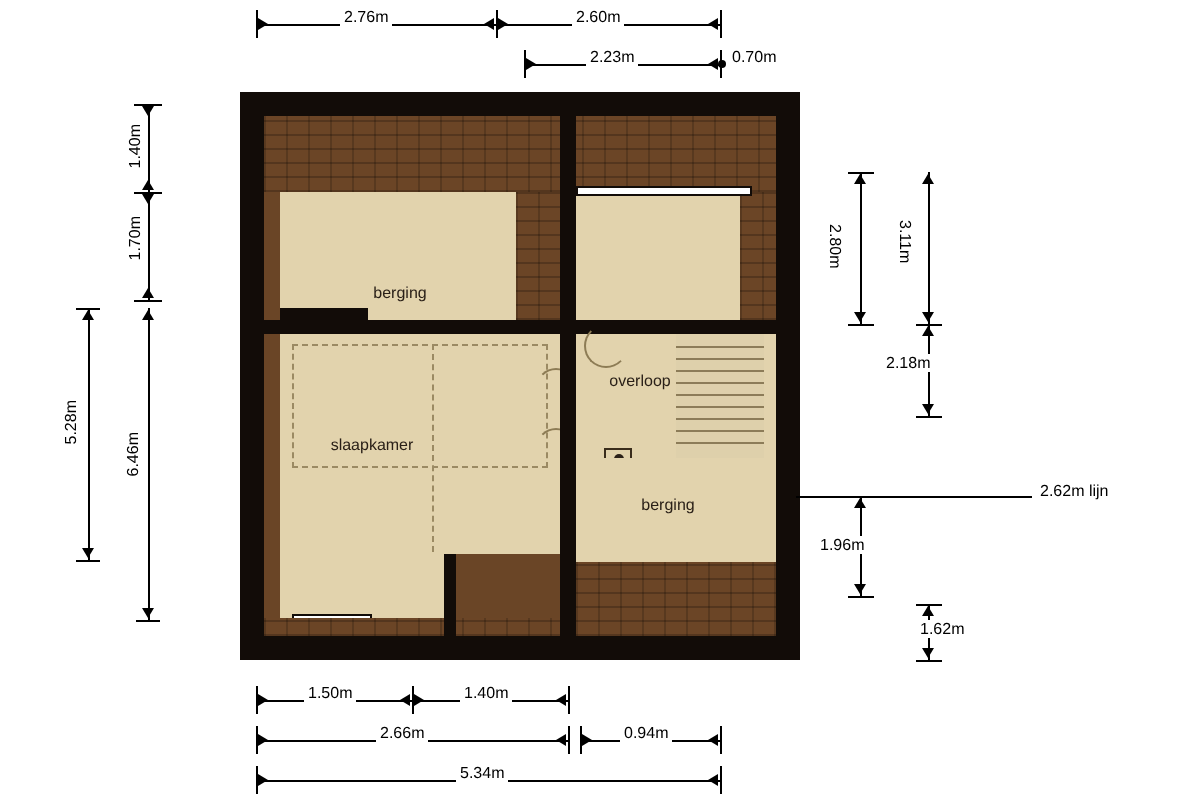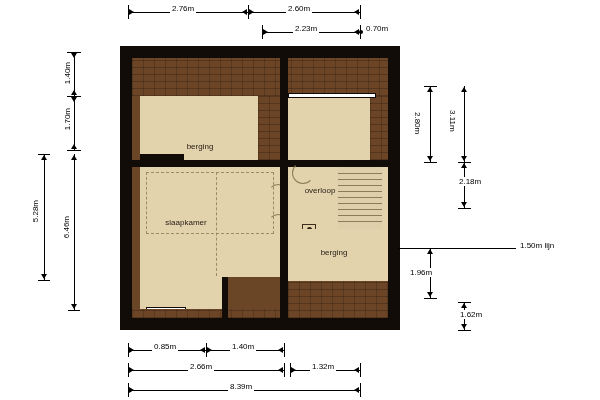--- a/index.html
+++ b/index.html
@@ -261,21 +261,21 @@
     <div class="tick-h" style="left:424px;top:162px;width:13px;"></div>
     <div class="arrow ar-u" style="left:427px;top:87px;"></div>
     <div class="arrow ar-d" style="left:427px;top:156px;"></div>
     <div class="dim-label-v" style="left:412px;top:112px;writing-mode:vertical-rl;">2.80m</div>
 
     <div class="dim-v" style="left:464px;top:162px;height:46px;"></div>
     <div class="tick-h" style="left:458px;top:162px;width:13px;"></div>
     <div class="tick-h" style="left:458px;top:208px;width:13px;"></div>
     <div class="arrow ar-u" style="left:461px;top:163px;"></div>
     <div class="arrow ar-d" style="left:461px;top:202px;"></div>
-    <div class="dim-label" style="left:441px;top:177px;margin-left:16px;">2.18m</div>
+    <div class="dim-label" style="left:441px;top:177px;">2.18m</div>
 
     <div class="dim-v" style="left:464px;top:86px;height:76px;"></div>
     <div class="arrow ar-u" style="left:461px;top:87px;"></div>
     <div class="arrow ar-d" style="left:461px;top:156px;"></div>
     <div class="dim-label-v" style="left:447px;top:110px;writing-mode:vertical-rl;">3.11m</div>
 
     <div class="dim-v" style="left:430px;top:248px;height:50px;"></div>
     <div class="tick-h" style="left:424px;top:248px;width:13px;"></div>
     <div class="tick-h" style="left:424px;top:298px;width:13px;"></div>
     <div class="arrow ar-u" style="left:427px;top:249px;"></div>
@@ -283,30 +283,30 @@
     <div class="dim-label" style="left:408px;top:268px;">1.96m</div>
 
     <div class="dim-v" style="left:464px;top:302px;height:28px;"></div>
     <div class="tick-h" style="left:458px;top:302px;width:13px;"></div>
     <div class="tick-h" style="left:458px;top:330px;width:13px;"></div>
     <div class="arrow ar-u" style="left:461px;top:303px;"></div>
     <div class="arrow ar-d" style="left:461px;top:324px;"></div>
     <div class="dim-label" style="left:458px;top:310px;">1.62m</div>
 
     <div class="dim-h" style="left:398px;top:248px;width:118px;"></div>
-    <div class="dim-label" style="left:518px;top:241px;">1.50m lijn</div>
+    <div class="dim-label" style="left:518px;top:241px;">2.62m lijn</div>
   </div>
 
   <div class="dim">
     <div class="dim-h" style="left:128px;top:350px;width:78px;"></div>
     <div class="tick-v" style="left:128px;top:343px;height:14px;"></div>
     <div class="tick-v" style="left:206px;top:343px;height:14px;"></div>
     <div class="arrow ar-r" style="left:129px;top:347px;"></div>
     <div class="arrow ar-l" style="left:200px;top:347px;"></div>
-    <div class="dim-label" style="left:152px;top:342px;">0.85m</div>
+    <div class="dim-label" style="left:152px;top:342px;">1.50m</div>
 
     <div class="dim-h" style="left:206px;top:350px;width:78px;"></div>
     <div class="tick-v" style="left:284px;top:343px;height:14px;"></div>
     <div class="arrow ar-r" style="left:207px;top:347px;"></div>
     <div class="arrow ar-l" style="left:278px;top:347px;"></div>
     <div class="dim-label" style="left:230px;top:342px;">1.40m</div>
   </div>
 
   <div class="dim">
     <div class="dim-h" style="left:128px;top:370px;width:156px;"></div>
@@ -314,25 +314,25 @@
     <div class="tick-v" style="left:284px;top:363px;height:14px;"></div>
     <div class="arrow ar-r" style="left:129px;top:367px;"></div>
     <div class="arrow ar-l" style="left:278px;top:367px;"></div>
     <div class="dim-label" style="left:188px;top:362px;">2.66m</div>
 
     <div class="dim-h" style="left:290px;top:370px;width:70px;"></div>
     <div class="tick-v" style="left:290px;top:363px;height:14px;"></div>
     <div class="tick-v" style="left:360px;top:363px;height:14px;"></div>
     <div class="arrow ar-r" style="left:291px;top:367px;"></div>
     <div class="arrow ar-l" style="left:354px;top:367px;"></div>
-    <div class="dim-label" style="left:310px;top:362px;">1.32m</div>
+    <div class="dim-label" style="left:310px;top:362px;">0.94m</div>
   </div>
 
   <div class="dim">
     <div class="dim-h" style="left:128px;top:390px;width:232px;"></div>
     <div class="tick-v" style="left:128px;top:383px;height:14px;"></div>
     <div class="tick-v" style="left:360px;top:383px;height:14px;"></div>
     <div class="arrow ar-r" style="left:129px;top:387px;"></div>
     <div class="arrow ar-l" style="left:354px;top:387px;"></div>
-    <div class="dim-label" style="left:228px;top:382px;">8.39m</div>
+    <div class="dim-label" style="left:228px;top:382px;">5.34m</div>
   </div>
 
 </div>
 
 </body></html>

